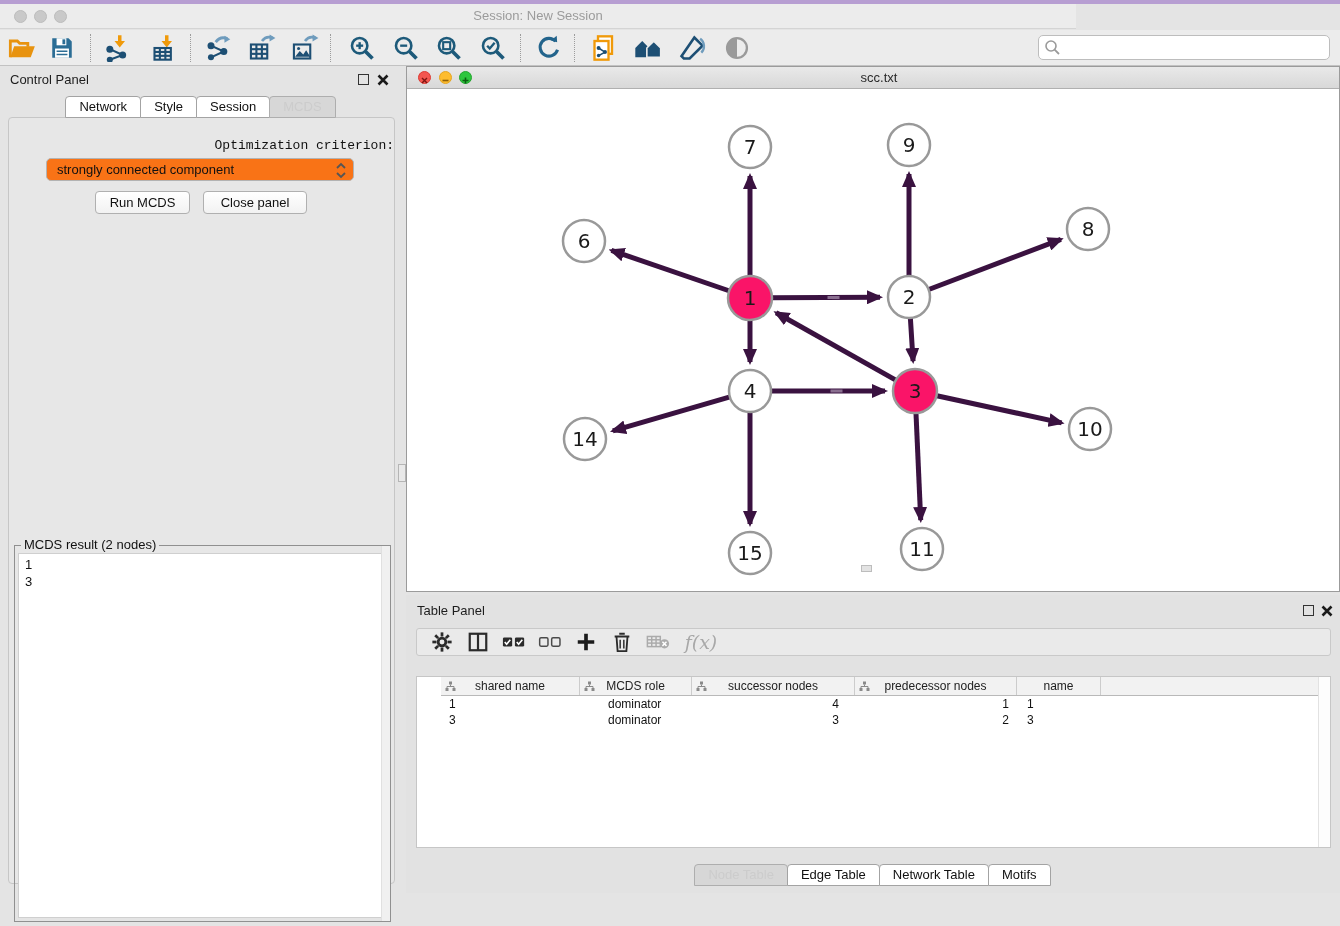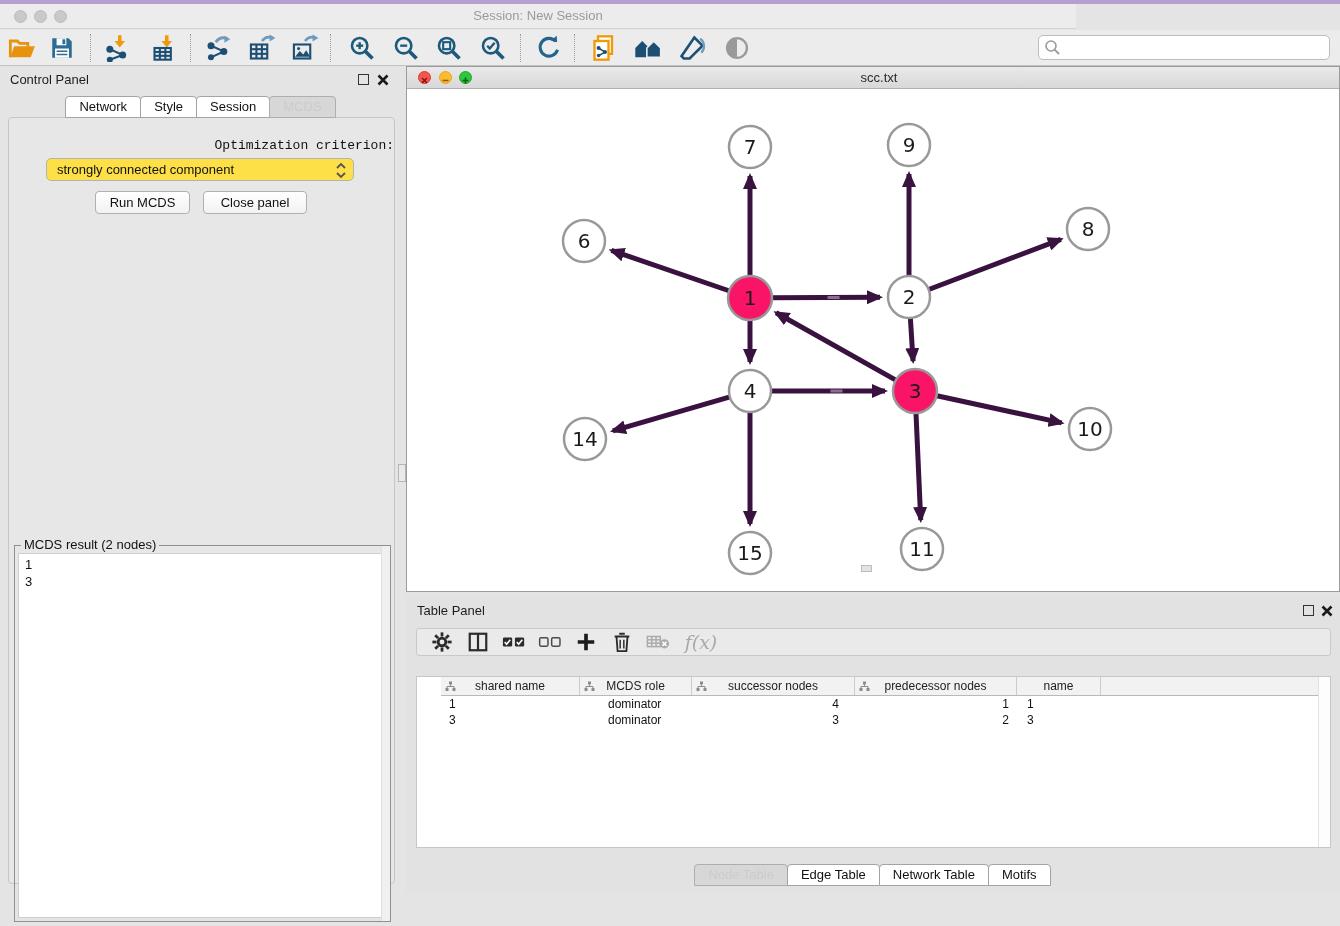--- a/index.html
+++ b/index.html
@@ -24,21 +24,21 @@
   .control-panel { position:absolute; left:0; top:66px; width:402px; height:827px; background:#e4e4e4; }
   .panel-header { position:absolute; left:0; top:0; width:100%; height:28px;padding-left:12px; }
   .panel-title { position:absolute; left:10px; top:6px; font-size:13px; color:#1d1d1d; }
   .ph-float { position:absolute; width:11px; height:11px; border:1.5px solid #333; top:8px; }
   .ph-close { position:absolute; width:12px; height:12px; top:8px; }
   .tabs-row { position:absolute; left:0; width:100%; display:flex; justify-content:center; }
   .tab { height:22px; line-height:20px; padding:0 13px; background:#fff; border:1px solid #a3a3a3; border-radius:4px 4px 0 0; font-size:13px; color:#111; margin-left:-1px; position:relative; z-index:2; }
   .tab.active { background:#d7d7d7; color:#cccccc; border-color:#aeaeae; }
   .cp-body { position:absolute; left:8px; top:51px; width:387px; height:767px; background:#e7e7e7; border:1px solid #c6c6c6; border-radius:4px; z-index:1; }
   .opt-label { position:absolute; left:0; width:100%; top:20px; text-align:right; font-size:13px; color:#111;font-family:Liberation Mono, monospace; }
-  .select { position:absolute; left:37px; top:40px; width:308px; height:23px; background:#fde047; border:1px solid #b3b3b3; border-radius:5px; font-size:13px; line-height:21px; padding-left:10px; color:#111; }
+  .select { position:absolute; left:37px; top:40px; width:308px; height:23px; background:#f97316; border:1px solid #b3b3b3; border-radius:5px; font-size:13px; line-height:21px; padding-left:10px; color:#111; }
   .select svg { position:absolute; right:5px; top:3px; }
   .btn { position:absolute; height:23px; background:linear-gradient(#ffffff,#f2f2f2); border:1px solid #b0b0b0; border-radius:4px; font-size:13px; line-height:21px; text-align:center; color:#111; }
   .fieldset { position:absolute; left:5px; top:427px; width:377px; height:377px; border:1px solid #909090; }
   .legend { position:absolute; left:6px; top:-9px; background:#e7e7e7; padding:0 3px; font-size:13px; color:#111; }
   .result-area { position:absolute; left:3px; top:7px; right:3px; bottom:3px; background:#fff; border:1px solid #cfcfcf; font-size:13px; line-height:17px; padding:2px 6px; white-space:pre-line; color:#111; }
   .result-scroll { position:absolute; right:0; top:0; bottom:0; width:9px; background:#f0f0f0; border-left:1px solid #e0e0e0; }
   .v-splitter-handle { position:absolute; left:398px; top:464px; width:8px; height:18px; background:#e9e9e9; border:1px solid #b5b5b5; z-index:5; }
 
   
   .net-window { position:absolute; left:406px; top:66px; width:934px; height:526px; border:1px solid #9b9b9b; background:#fff; }

